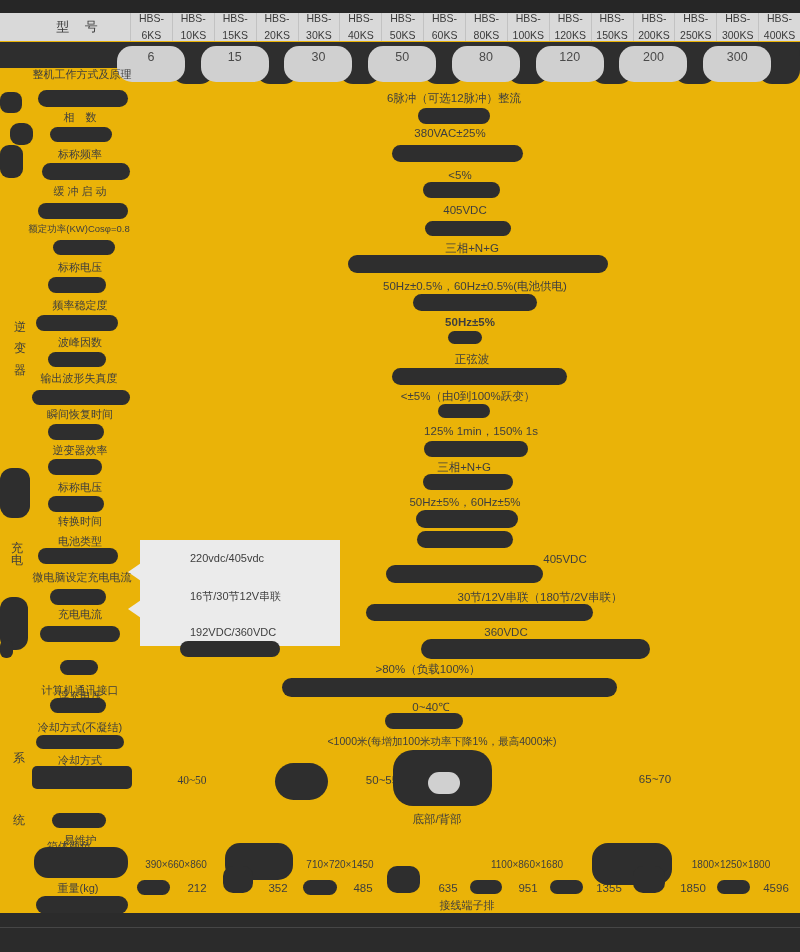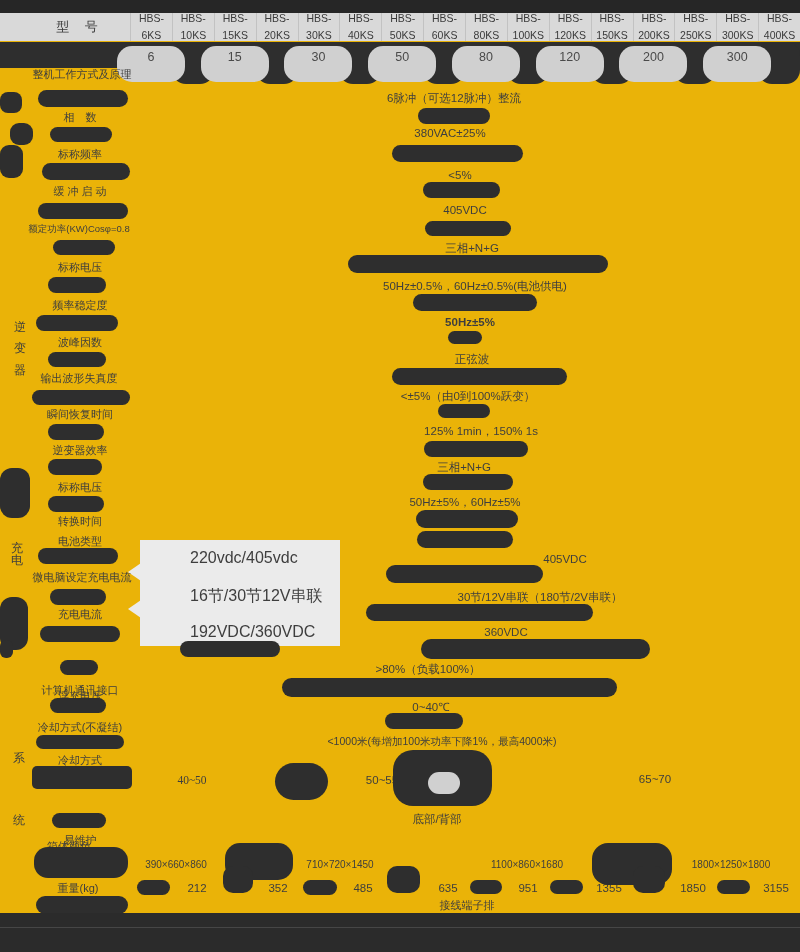--- a/index.html
+++ b/index.html
@@ -18,21 +18,21 @@
   .tongue{position:absolute;background:#2e2e2e;border-radius:14px;}
   .cap-pill{position:absolute;background:#d0d0d0;border-radius:15px;display:flex;justify-content:center;
             align-items:flex-start;padding-top:4px;box-sizing:border-box;font-size:12.5px;color:#4a4a4a;}
   .lbl,.val,.side{position:absolute;transform:translate(-50%,-50%);white-space:nowrap;}
   .lbl{font-size:11px;color:#3e3e3e;}
   .val{font-size:11.5px;color:#3e3e3e;}
   .side{font-size:12px;color:#3e3e3e;}
   .blob{position:absolute;background:#2e2e2e;border-radius:12px;}
   .blob.light{background:#d0d0d0;}
   .callout{position:absolute;left:140px;top:540px;width:200px;height:106px;background:#ebebeb;}
-  .callout .line{position:absolute;left:50px;transform:translateY(-50%);font-size:16px;color:#3e3e3e;white-space:nowrap;}
+  .callout .line{position:absolute;left:50px;transform:translateY(-50%);font-size:11px;color:#3e3e3e;white-space:nowrap;}
   .callout .arrow{position:absolute;left:-12px;width:0;height:0;border-top:9px solid transparent;
                   border-bottom:9px solid transparent;border-right:13px solid #ebebeb;}
   .bottom-band{position:absolute;left:0;top:913px;width:800px;height:39px;background:#2b2b2b;}
   .bottom-band .inner-line{position:absolute;left:0;top:14px;width:100%;height:1px;background:rgba(210,210,210,0.16);}
 </style>
 </head>
 <body>
 
 <div class="screen" id="sheet">
   <div class="top-band"></div>
@@ -188,21 +188,21 @@
       <div class="val" style="left: 340px; top: 864px; font-size: 10px;">710×720×1450</div>
       <div class="val" style="left: 527px; top: 864px; font-size: 10px;">1100×860×1680</div>
       <div class="val" style="left: 731px; top: 864px; font-size: 10px;">1800×1250×1800</div>
       <div class="val" style="left: 197px; top: 888px;">212</div>
       <div class="val" style="left: 278px; top: 888px;">352</div>
       <div class="val" style="left: 363px; top: 888px;">485</div>
       <div class="val" style="left: 448px; top: 888px;">635</div>
       <div class="val" style="left: 528px; top: 888px;">951</div>
       <div class="val" style="left: 609px; top: 888px;">1355</div>
       <div class="val" style="left: 693px; top: 888px;">1850</div>
-      <div class="val" style="left: 776px; top: 888px;">3155</div>
+      <div class="val" style="left: 776px; top: 888px;">4596</div>
       <div class="val" style="left: 467px; top: 905px; font-size: 11px;">接线端子排</div>
       <div class="side" style="left: 20px; top: 327px;">逆</div>
       <div class="side" style="left: 20px; top: 348px;">变</div>
       <div class="side" style="left: 20px; top: 370px;">器</div>
       <div class="side" style="left: 17px; top: 548px;">充</div>
       <div class="side" style="left: 17px; top: 560px;">电</div>
       <div class="side" style="left: 19px; top: 758px;">系</div>
       <div class="side" style="left: 19px; top: 820px;">统</div>
       <div class="blob" style="left: 38px; top: 90px; width: 90px; height: 17px; border-radius: 12px;"></div>
       <div class="blob" style="left: 50px; top: 127px; width: 62px; height: 15px; border-radius: 12px;"></div>

